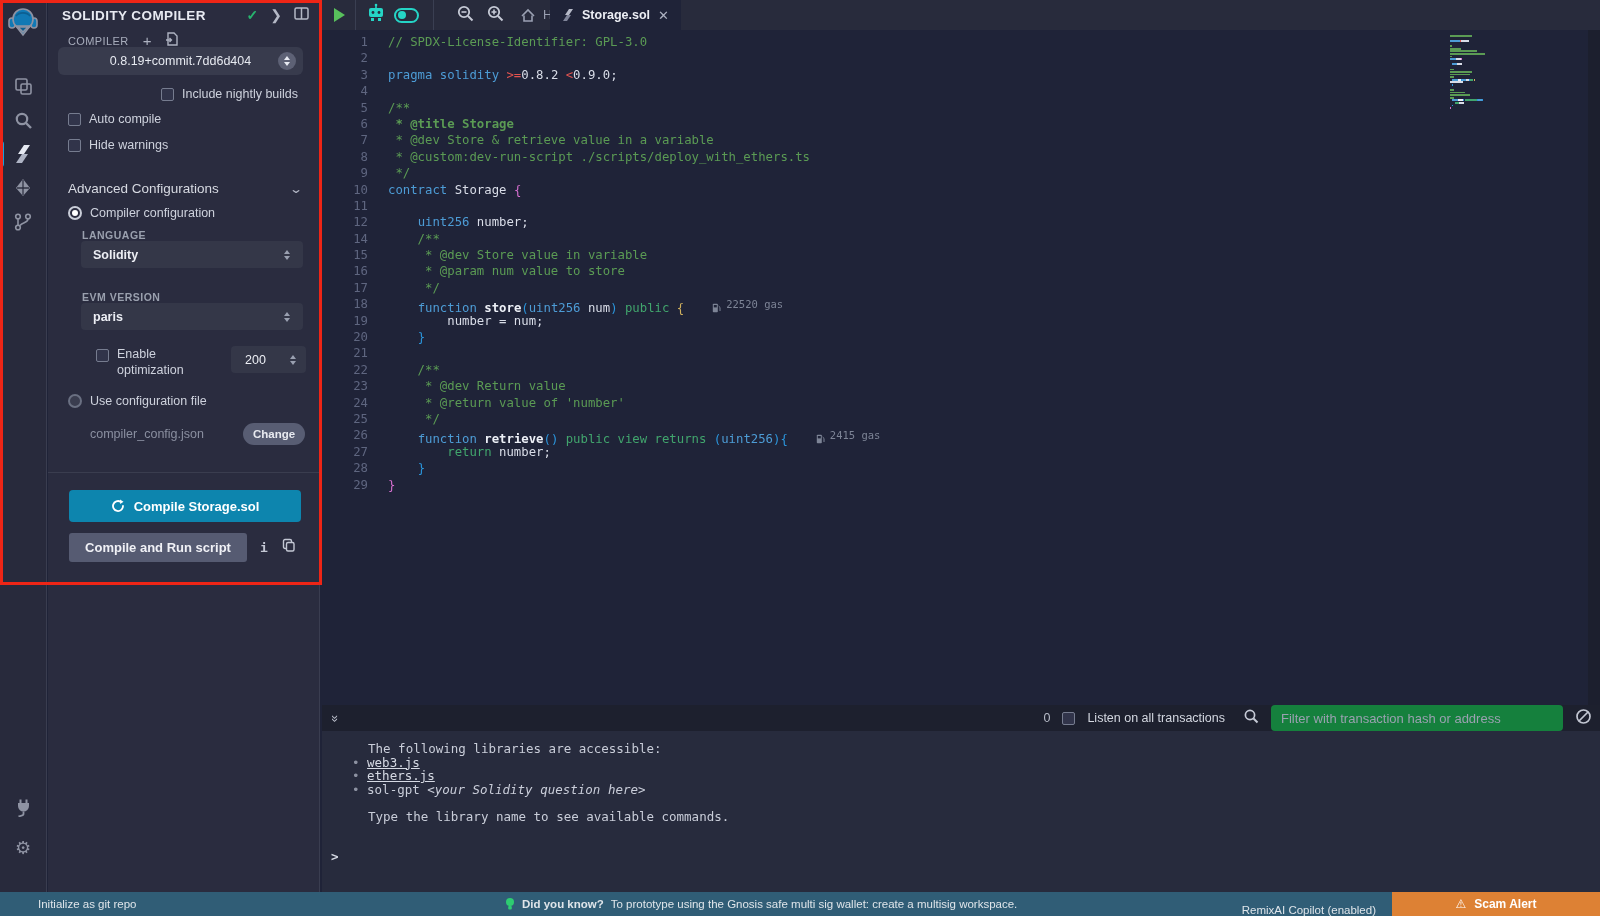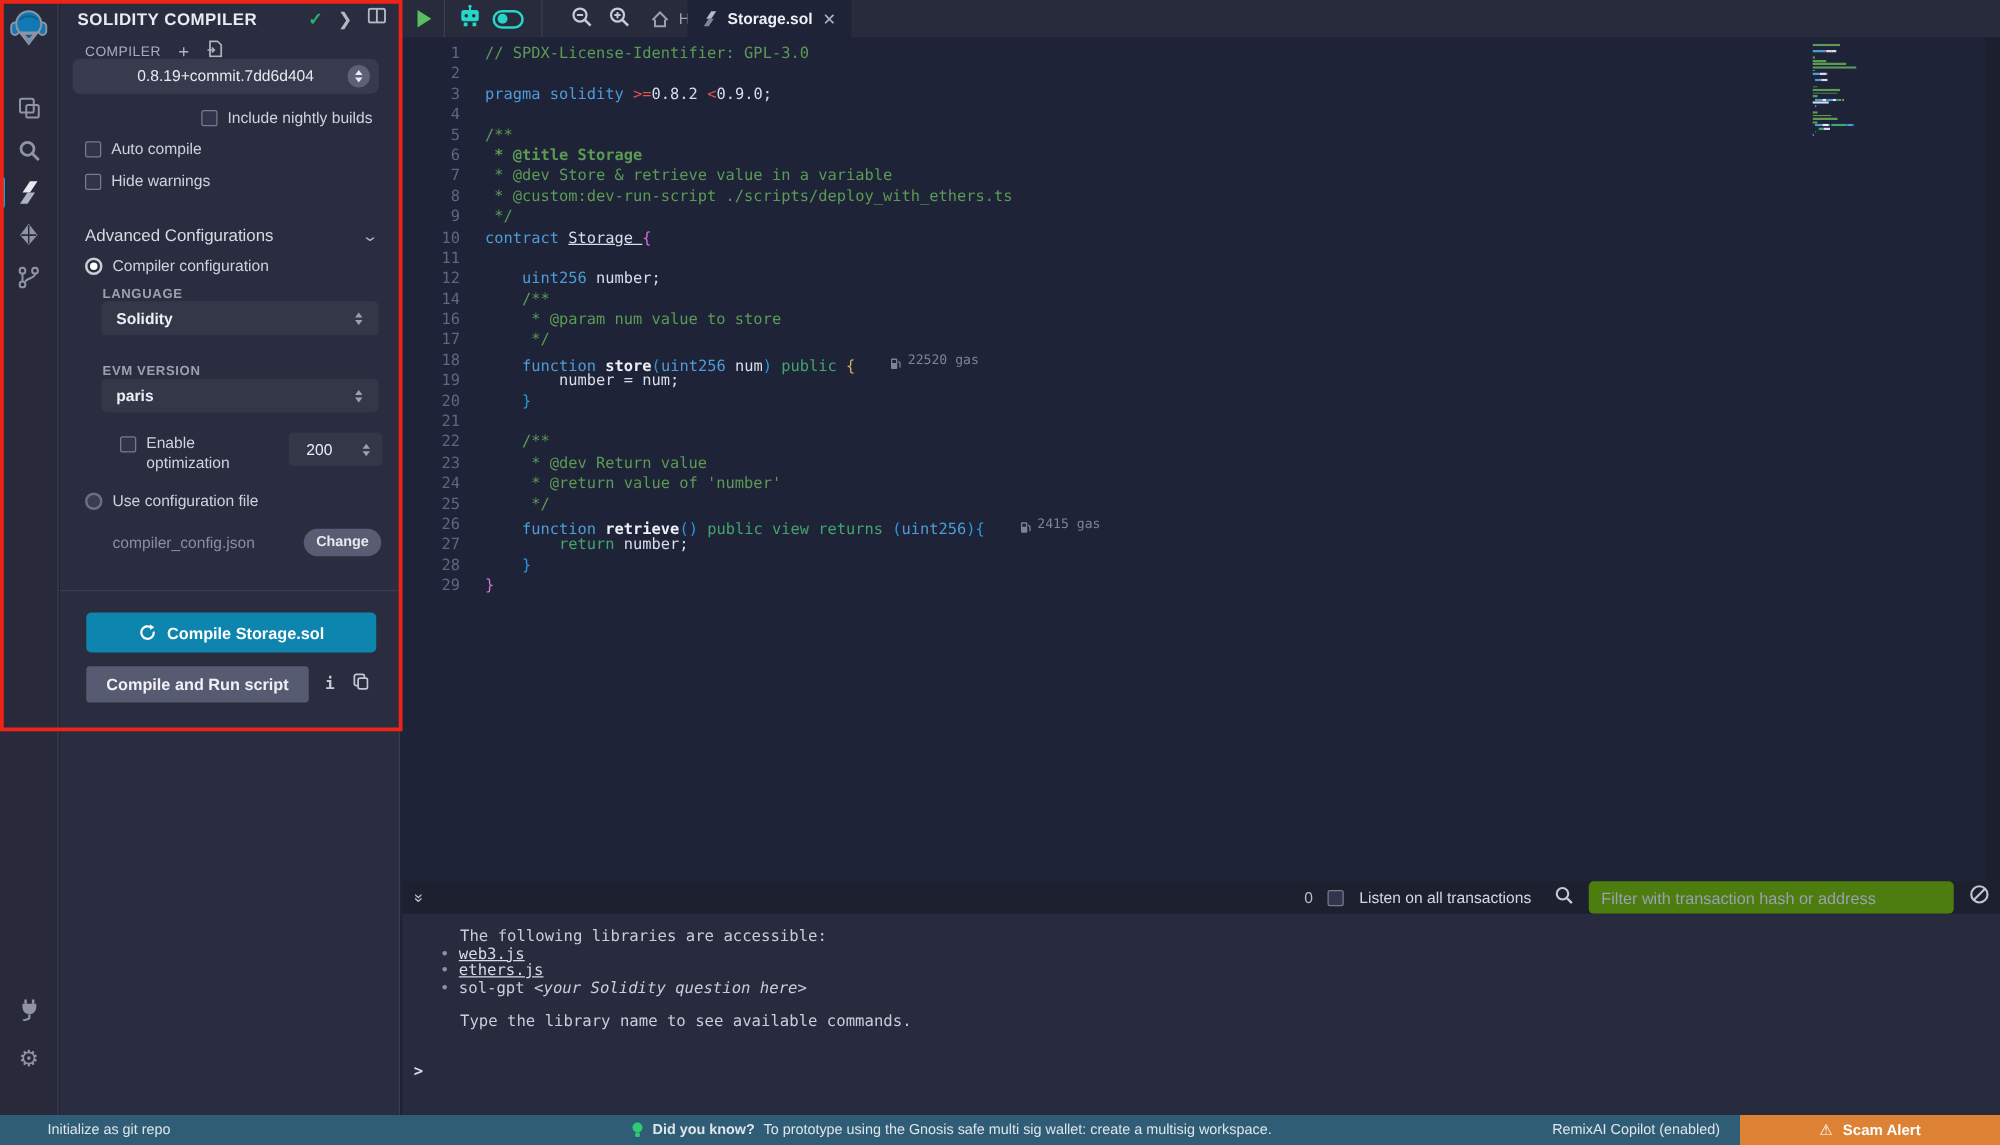--- a/index.html
+++ b/index.html
@@ -79,37 +79,37 @@
   .edge-strip { position:absolute; right:0; top:0; width:12px; height:100%; background:#1c1f2e; }
   .minimap { position:absolute; right:65px; top:5px; width:85px; }
   .mm-line { height:1.7px; margin-bottom:0.9px; white-space:nowrap; overflow:hidden; }
   .mm-seg { display:inline-block; height:1.7px; vertical-align:top; }
 
   .term-header { height:26px; background:#1d202e; display:flex; align-items:center; flex:none; position:relative; }
   .dbl-chev { margin-left:10px; color:#c2c6d2; font-size:13px; transform:rotate(90deg); display:inline-block; }
   .th-right { margin-left:auto; display:flex; align-items:center; gap:12px; padding-right:6px; }
   .th-count { color:#b7bcc8; font-size:12.5px; }
   .th-label { color:#d3d7e0; font-size:12.5px; }
-  .filter-input { width:292px; height:26px; background:#4d7c0f; border:none; border-radius:4px; color:#dfe3ec; font-size:13px; padding:0 10px; font-family:"Liberation Sans", sans-serif; }
+  .filter-input { width:292px; height:26px; background:#15803d; border:none; border-radius:4px; color:#dfe3ec; font-size:13px; padding:0 10px; font-family:"Liberation Sans", sans-serif; }
   .filter-input::placeholder { color:#9aa1b0; }
 
   .terminal { flex:1; background:#272b3d; position:relative; font-family:"DejaVu Sans Mono", monospace; font-size:12.5px; }
   .term-body { padding-top:11px; }
   .term-line { height:13.6px; line-height:13.6px; white-space:pre; }
   .ts-t { color:#c9cdd9; } .ts-b { color:#8d92a2; }
   .ts-l { color:#d6dae4; text-decoration:underline; }
   .ts-i { color:#c9cdd9; font-style:italic; }
   .term-prompt { position:absolute; left:9px; top:118px; color:#d6dae4; font-weight:bold; }
 
   
   .statusbar { position:absolute; left:0; bottom:0; width:1600px; height:24px; background:#305d76; display:flex; align-items:center; color:#dfe5ea; font-size:11.5px; }
   .sb-left { margin-left:38px; }
   .sb-tip { position:absolute; left:505px; display:flex; align-items:center; gap:7px; }
   .sb-tip b { font-size:11.5px; }
-  .sb-right { margin-left:auto; display:flex; align-items:center; height:100%; }
+  .sb-right { margin-left:auto; display:flex; align-items:flex-end; height:100%; }
   .sb-copilot { margin-right:16px; }
   .scam-badge { height:100%; width:208px; background:#dd8134; display:flex; align-items:center; justify-content:center; gap:8px; color:#fff; font-weight:bold; font-size:12px; }
   .warn-glyph { font-family:"DejaVu Sans", sans-serif; font-size:12px; }
 </style>
 </head>
 <body>
 
 <div class="app">
 
   <div class="iconbar">
@@ -349,24 +349,25 @@
       <div class="editor-code">
           <div class="editor-line"><span class="ln">1</span><span class="lc"><span style="color: rgb(91, 155, 84);">// SPDX-License-Identifier: GPL-3.0</span></span></div>
           <div class="editor-line"><span class="ln">2</span><span class="lc"></span></div>
           <div class="editor-line"><span class="ln">3</span><span class="lc"><span style="color: rgb(77, 156, 214);">pragma solidity </span><span style="color: rgb(224, 83, 79);">&gt;=</span><span style="color: rgb(217, 221, 232);">0.8.2 </span><span style="color: rgb(224, 83, 79);">&lt;</span><span style="color: rgb(217, 221, 232);">0.9.0;</span></span></div>
           <div class="editor-line"><span class="ln">4</span><span class="lc"></span></div>
           <div class="editor-line"><span class="ln">5</span><span class="lc"><span style="color: rgb(91, 155, 84);">/**</span></span></div>
           <div class="editor-line"><span class="ln">6</span><span class="lc"><span style="color: rgb(91, 155, 84); font-weight: bold;"> * @title Storage</span></span></div>
           <div class="editor-line"><span class="ln">7</span><span class="lc"><span style="color: rgb(91, 155, 84);"> * @dev Store &amp; retrieve value in a variable</span></span></div>
           <div class="editor-line"><span class="ln">8</span><span class="lc"><span style="color: rgb(91, 155, 84);"> * @custom:dev-run-script ./scripts/deploy_with_ethers.ts</span></span></div>
           <div class="editor-line"><span class="ln">9</span><span class="lc"><span style="color: rgb(91, 155, 84);"> */</span></span></div>
-          <div class="editor-line"><span class="ln">10</span><span class="lc"><span style="color: rgb(77, 156, 214);">contract </span><span style="color: rgb(217, 221, 232); text-decoration: underline;">Storage </span><span style="color: rgb(214, 111, 208);">{</span></span></div>
+          <div class="editor-line"><span class="ln">10</span><span class="lc"><span style="color: rgb(77, 156, 214);">contract </span><span style="color: rgb(217, 221, 232);">Storage </span><span style="color: rgb(214, 111, 208);">{</span></span></div>
           <div class="editor-line"><span class="ln">11</span><span class="lc"></span></div>
           <div class="editor-line"><span class="ln">12</span><span class="lc"><span style="color: rgb(217, 221, 232);">    </span><span style="color: rgb(77, 156, 214);">uint256</span><span style="color: rgb(217, 221, 232);"> number;</span></span></div>
           <div class="editor-line"><span class="ln">14</span><span class="lc"><span style="color: rgb(91, 155, 84);">    /**</span></span></div>
+          <div class="editor-line"><span class="ln">15</span><span class="lc"><span style="color: rgb(91, 155, 84);">     * @dev Store value in variable</span></span></div>
           <div class="editor-line"><span class="ln">16</span><span class="lc"><span style="color: rgb(91, 155, 84);">     * @param num value to store</span></span></div>
           <div class="editor-line"><span class="ln">17</span><span class="lc"><span style="color: rgb(91, 155, 84);">     */</span></span></div>
           <div class="editor-line"><span class="ln">18</span><span class="lc"><span style="color: rgb(217, 221, 232);">    </span><span style="color: rgb(77, 156, 214);">function </span><span style="color: rgb(236, 239, 246); font-weight: bold;">store</span><span style="color: rgb(43, 150, 221);">(</span><span style="color: rgb(77, 156, 214);">uint256</span><span style="color: rgb(217, 221, 232);"> num</span><span style="color: rgb(43, 150, 221);">)</span><span style="color: rgb(217, 221, 232);"> </span><span style="color: rgb(65, 165, 109);">public</span><span style="color: rgb(217, 221, 232);"> </span><span style="color: rgb(207, 176, 94);">{</span><span class="gas" style="color: rgb(125, 132, 150);"><svg width="9" height="11" viewBox="0 0 9 11" style="margin-top:1px;">
                   <rect x="0.8" y="1.8" width="5" height="8.4" rx="0.8" fill="#7d8496"></rect>
                   <rect x="1.8" y="3" width="3" height="2.4" fill="#1f2338"></rect>
                   <path d="M6.6 4 L8 5.4 V9" stroke="#7d8496" stroke-width="1" fill="none"></path>
                 </svg>22520 gas</span></span></div>
           <div class="editor-line"><span class="ln">19</span><span class="lc"><span style="color: rgb(217, 221, 232);">        number = num;</span></span></div>
           <div class="editor-line"><span class="ln">20</span><span class="lc"><span style="color: rgb(217, 221, 232);">    </span><span style="color: rgb(43, 150, 221);">}</span></span></div>
           <div class="editor-line"><span class="ln">21</span><span class="lc"></span></div>

